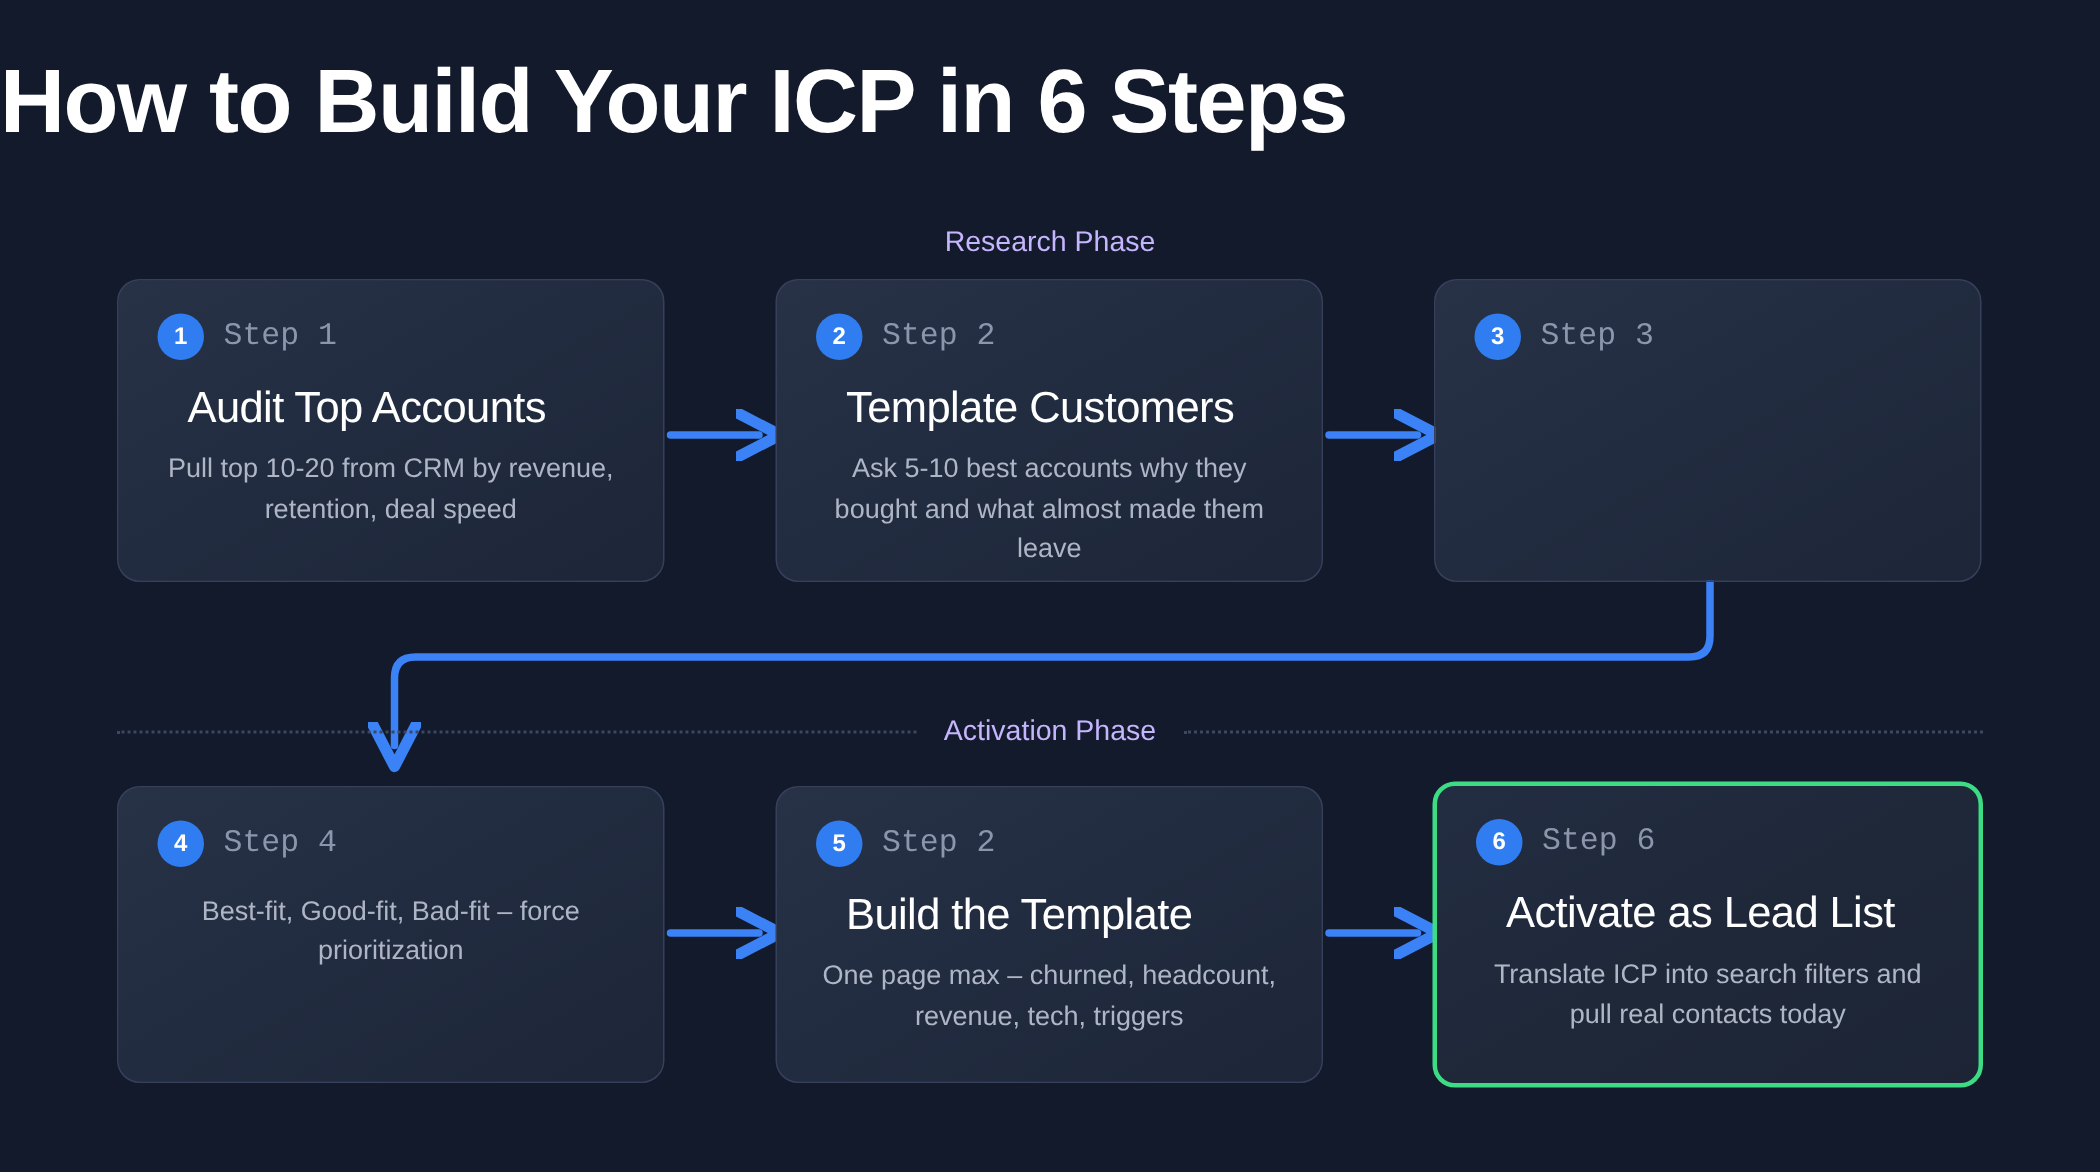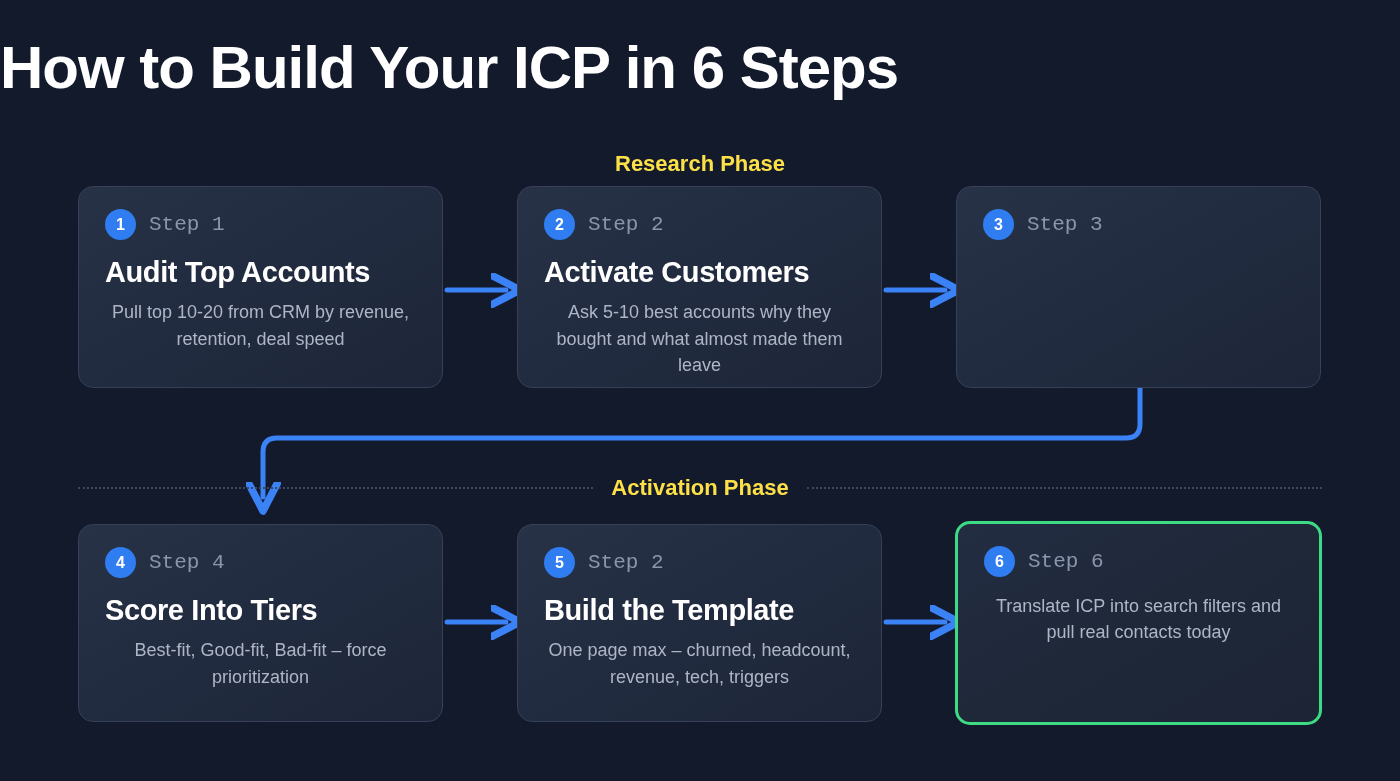--- a/index.html
+++ b/index.html
@@ -33,23 +33,23 @@
     font-size: 60px;
     font-weight: 700;
     letter-spacing: -1px;
     color: #ffffff;
     line-height: 1.08;
   }
 
   
   .phase-label {
     position: absolute;
-    font-size: 22px;
-    color: #fde047;
-    font-weight: 700;
+    font-size: 19px;
+    color: #c4b5fd;
+    font-weight: 400;
     white-space: nowrap;
   }
   .phase-research {
     top: 151px;
     left: 0;
     width: 1400px;
     text-align: center;
   }
 
   .phase-divider {
@@ -116,25 +116,26 @@
     line-height: 1;
   }
   .step-label {
     font-size: 21px;
     color: #8b95ab;
     font-weight: 400;
     font-family: Liberation Mono, monospace;
   }
   .card-title {
     font-size: 29px;
-    font-weight: 700;
+    font-weight: 400;
     color: #ffffff;
     letter-spacing: -0.4px;
     line-height: 1.12;
     margin-bottom: 11px;
+    margin-left: 20px;
   }
   .card-desc {
     font-size: 18px;
     line-height: 1.45;
     color: #aeb6c6;
     font-weight: 400;
     text-align: center;
   }
 
   
@@ -197,50 +198,50 @@
     </div>
     <div class="card-title">Audit Top Accounts</div>
     <div class="card-desc">Pull top 10-20 from CRM by revenue, retention, deal speed</div>
   </div>
 
   <div class="card r1 c2">
     <div class="card-head">
       <span class="badge">2</span>
       <span class="step-label">Step 2</span>
     </div>
-    <div class="card-title">Activate Customers</div>
+    <div class="card-title">Template Customers</div>
     <div class="card-desc">Ask 5-10 best accounts why they bought and what almost made them leave</div>
   </div>
 
   <div class="card r1 c3">
     <div class="card-head">
       <span class="badge">3</span>
       <span class="step-label">Step 3</span>
     </div>
   </div>
 
   <div class="card r2 c1">
     <div class="card-head">
       <span class="badge">4</span>
       <span class="step-label">Step 4</span>
     </div>
-    <div class="card-title">Score Into Tiers</div>
     <div class="card-desc">Best-fit, Good-fit, Bad-fit – force prioritization</div>
   </div>
 
   <div class="card r2 c2">
     <div class="card-head">
       <span class="badge">5</span>
       <span class="step-label">Step 2</span>
     </div>
     <div class="card-title">Build the Template</div>
     <div class="card-desc">One page max – churned, headcount, revenue, tech, triggers</div>
   </div>
 
   <div class="card r2 c3 highlight">
     <div class="card-head">
       <span class="badge">6</span>
       <span class="step-label">Step 6</span>
     </div>
+    <div class="card-title">Activate as Lead List</div>
     <div class="card-desc">Translate ICP into search filters and pull real contacts today</div>
   </div>
 
 </div>
 
 </body></html>

